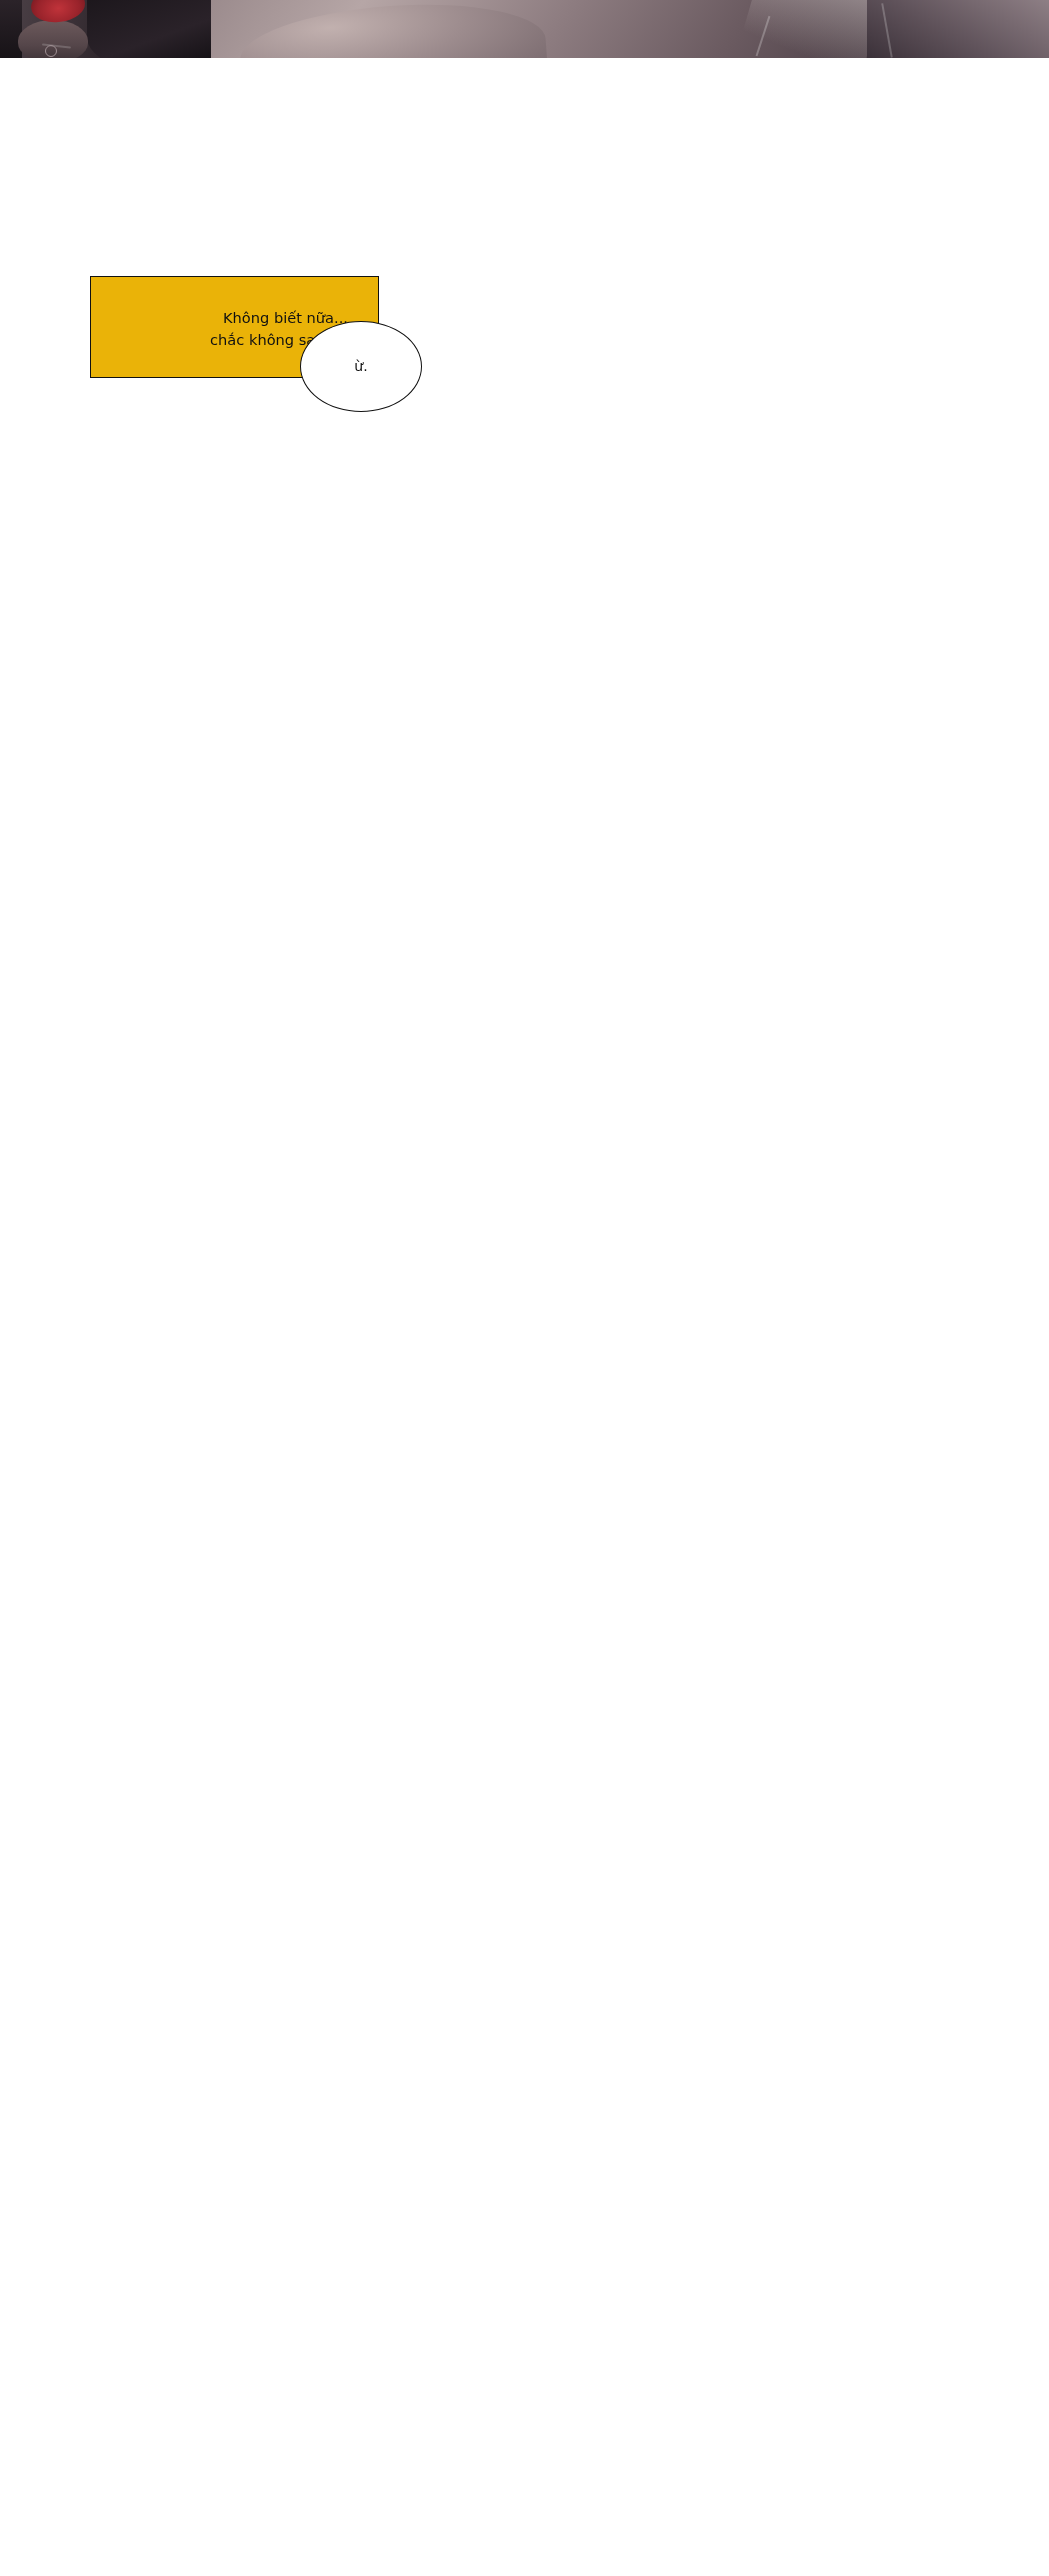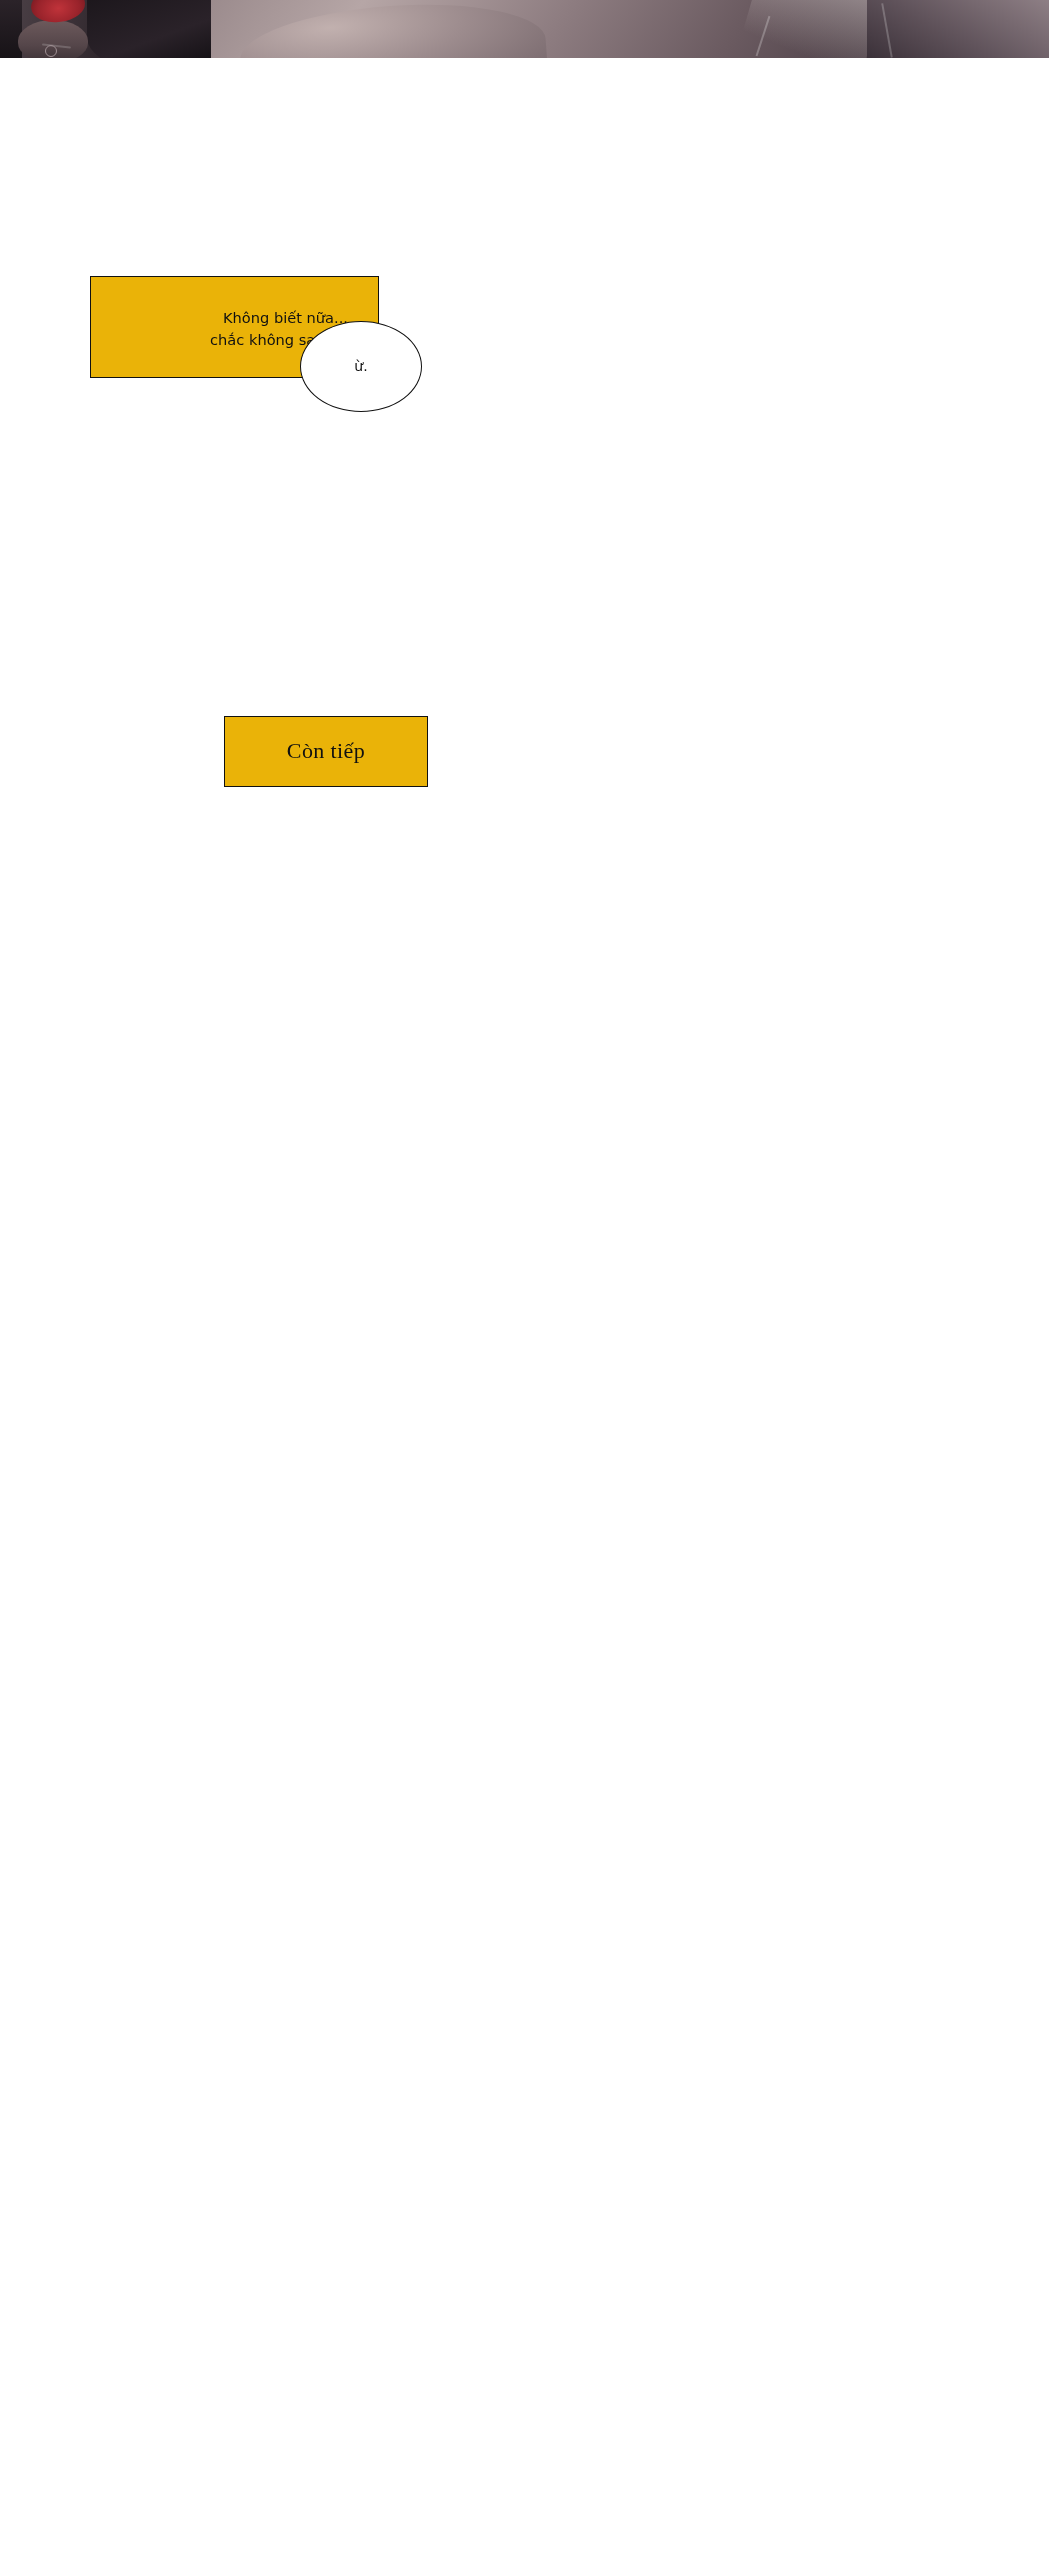--- a/index.html
+++ b/index.html
@@ -263,18 +263,15 @@
   <div class="bubble-rect" id="box-narration">
     <div class="txt nowrap-lines">Không biết nữa...
 chắc không sao đâu.</div>
   </div>
 
 
   <div class="bubble-ellipse" id="bubble-uh">
     <div class="txt">ừ.</div>
   </div>
 
-  <div class="bubble-rect" id="box-tobecontinued">
-    <div class="txt">Còn tiếp</div>
-  </div>
 
 </div>
 
 
 </body></html>

